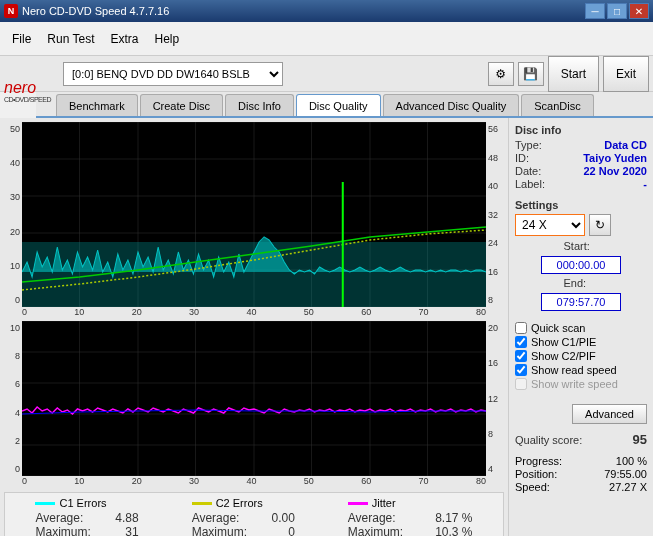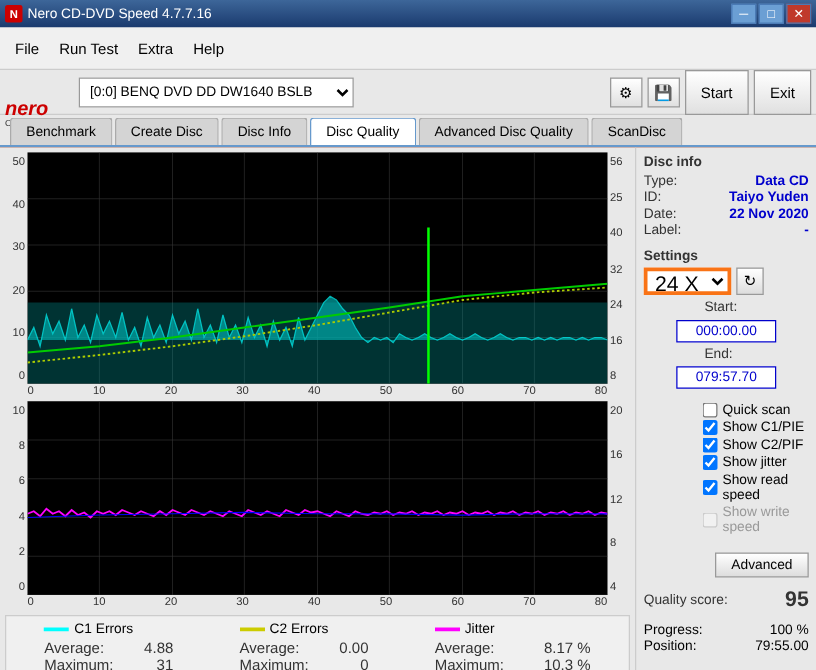--- a/index.html
+++ b/index.html
@@ -13,29 +13,29 @@
     .title-btn { width: 20px; height: 16px; background: #6b9fd4; border: 1px solid #4a7ab5; display: flex; align-items: center; justify-content: center; font-size: 10px; color: white; cursor: pointer; }
     .title-btn.close { background: #c0392b; }
     
     
     .menu-bar { background: #f0f0f0; height: 34px; display: flex; align-items: center; padding: 0 4px; border-bottom: 1px solid #ccc; font-size: 12px; }
     .menu-item { padding: 2px 8px; cursor: pointer; }
     
     
     .toolbar { background: #e8e8e8; height: 36px; display: flex; align-items: center; padding: 2px 4px; gap: 4px; border-bottom: 1px solid #ccc; }
     .nero-logo { display: flex; flex-direction: column; align-items: flex-start; margin-right: 8px; }
-    .nero-text { font-size: 16px; font-weight: bold; color: #cc0000; font-style: italic; line-height: 1; margin-top: 35px; }
+    .nero-text { font-size: 16px; font-weight: normal; color: #cc0000; font-style: italic; line-height: 1; margin-top: 35px; }
     .nero-sub { font-size: 7px; color: #333; letter-spacing: -0.5px; line-height: 1; }
     .drive-select { display: flex; align-items: center; gap: 4px; flex: 1; }
     .drive-combo { height: 24px; border: 1px solid #999; padding: 0 4px; font-size: 11px; background: white; min-width: 220px; }
     .toolbar-btn { height: 24px; width: 26px; border: 1px solid #999; background: linear-gradient(to bottom, #ffffff, #e0e0e0); display: flex; align-items: center; justify-content: center; cursor: pointer; font-size: 12px; }
     .toolbar-btn-wide { height: 36px; padding: 0 12px; border: 1px solid #999; background: linear-gradient(to bottom, #ffffff, #e0e0e0); cursor: pointer; font-size: 12px; }
     
     
-    .tabs { background: #e8e8e8; height: 26px; display: flex; align-items: flex-end; padding: 0 8px; border-bottom: 2px solid #6699cc; }
+    .tabs { background: #e8e8e8; height: 26px; display: flex; align-items: flex-end; padding: 0 20px; border-bottom: 2px solid #6699cc; margin-left: 36px; }
     .tab { height: 22px; padding: 0 12px; border: 1px solid #aaa; border-bottom: none; background: #d4d4d4; cursor: pointer; display: flex; align-items: center; font-size: 11px; margin-right: 2px; border-radius: 3px 3px 0 0; }
     .tab.active { background: white; border-color: #6699cc; font-weight: normal; }
     
     
     .main-content { display: flex; height: calc(536px - 22px - 20px - 36px - 26px); background: #c2410c; }
     
     
     .chart-area { flex: 1; background: #e8e8e8; padding: 4px; display: flex; flex-direction: column; gap: 4px; }
     .chart-top { height: 185px; }
     .chart-bottom { height: 155px; }
@@ -59,31 +59,31 @@
     .legend-value { color: #333; font-weight: normal; }
     
     
     .side-panel { width: 145px; background: #e8e8e8; border-left: 1px solid #ccc; padding: 6px; display: flex; flex-direction: column; gap: 4px; font-size: 11px; }
     .panel-section { margin-bottom: 4px; }
     .panel-title { font-weight: bold; color: #333; margin-bottom: 3px; font-size: 11px; }
     .panel-row { display: flex; justify-content: space-between; margin-bottom: 1px; }
     .panel-label { color: #333; }
     .panel-value { color: #0000cc; font-weight: bold; }
     .settings-row { display: flex; align-items: center; gap: 4px; margin-bottom: 4px; }
-    .speed-select { height: 22px; border: 3px solid #f97316; background: white; font-size: 17px; padding: 0 2px; width: 70px; }
+    .speed-select { height: 22px; border: 1px solid #f97316; background: white; font-size: 12px; padding: 0 2px; width: 70px; }
     .refresh-btn { width: 22px; height: 22px; border: 1px solid #999; background: linear-gradient(to bottom, #fff, #ddd); display: flex; align-items: center; justify-content: center; cursor: pointer; font-size: 12px; }
     .time-input { width: 80px; height: 18px; border: 1px solid #0000cc; background: white; font-size: 11px; color: #0000cc; padding: 0 2px; text-align: center; }
     .time-row { display: flex; align-items: center; gap: 4px; margin-bottom: 3px; flex-direction: column; }
     .time-label { width: 35px; color: #333; }
-    .checkbox-row { display: flex; align-items: center; gap: 4px; margin-bottom: 2px; margin-left: 47px; }
+    .checkbox-row { display: flex; align-items: center; gap: 4px; margin-bottom: 2px; }
     .checkbox-row input[type=checkbox] { width: 12px; height: 12px; }
     .advanced-btn { background: linear-gradient(to bottom, #fff, #ddd); border: 1px solid #999; padding: 3px 12px; cursor: pointer; font-size: 11px; margin-top: 4px; align-self: flex-end; }
     .quality-row { display: flex; justify-content: space-between; align-items: center; margin-top: 4px; }
     .quality-label { font-size: 11px; color: #333; }
-    .quality-value { font-size: 17px; font-weight: bold; color: #333; }
+    .quality-value { font-size: 13px; font-weight: bold; color: #333; }
     .progress-section { margin-top: 4px; }
     .prog-row { display: flex; justify-content: space-between; margin-bottom: 1px; font-size: 11px; }
     
     
     svg { position: absolute; top: 0; left: 0; }
   </style>
 </head>
 <body>
 
 <div class="title-bar">
@@ -168,21 +168,21 @@
 
             <path d="M0,160 L57,155 L115,148 L172,140 L230,132 L287,124 L345,115 L402,110 L460,105" stroke="#00cc00" stroke-width="1.5" fill="none"></path>
 
             <path d="M0,168 L57,162 L115,155 L172,147 L230,138 L287,128 L345,118 L402,112 L460,108" stroke="#aacc00" stroke-width="1.5" fill="none" stroke-dasharray="2,2"></path>
 
             <line x1="318" y1="185" x2="318" y2="60" stroke="#00ff00" stroke-width="2"></line>
           </svg>
         </div>
         <div class="y-axis-right">
           <span>56</span>
-          <span>25</span>
+          <span>48</span>
           <span>40</span>
           <span>32</span>
           <span>24</span>
           <span>16</span>
           <span>8</span>
         </div>
       </div>
       <div class="x-axis">
         <span>0</span>
         <span>10</span>
@@ -355,24 +355,20 @@
       <div class="checkbox-row">
         <input type="checkbox" checked="" style="">
         <span>Show C1/PIE</span>
       </div>
       <div class="checkbox-row">
         <input type="checkbox" checked="" style="">
         <span>Show C2/PIF</span>
       </div>
       <div class="checkbox-row">
         <input type="checkbox" checked="" style="">
-        <span>Show jitter</span>
-      </div>
-      <div class="checkbox-row">
-        <input type="checkbox" checked="" style="">
         <span>Show read speed</span>
       </div>
       <div class="checkbox-row">
         <input type="checkbox" disabled="" style="">
         <span style="color:#999;">Show write speed</span>
       </div>
     </div>
 
     <div style="display:flex; justify-content:flex-end;">
       <button class="advanced-btn">Advanced</button>
@@ -385,15 +381,19 @@
 
     <div class="progress-section">
       <div class="prog-row">
         <span>Progress:</span>
         <span>100 %</span>
       </div>
       <div class="prog-row">
         <span>Position:</span>
         <span>79:55.00</span>
       </div>
+      <div class="prog-row">
+        <span>Speed:</span>
+        <span>27.27 X</span>
+      </div>
     </div>
   </div>
 </div>
 
 </body></html>

